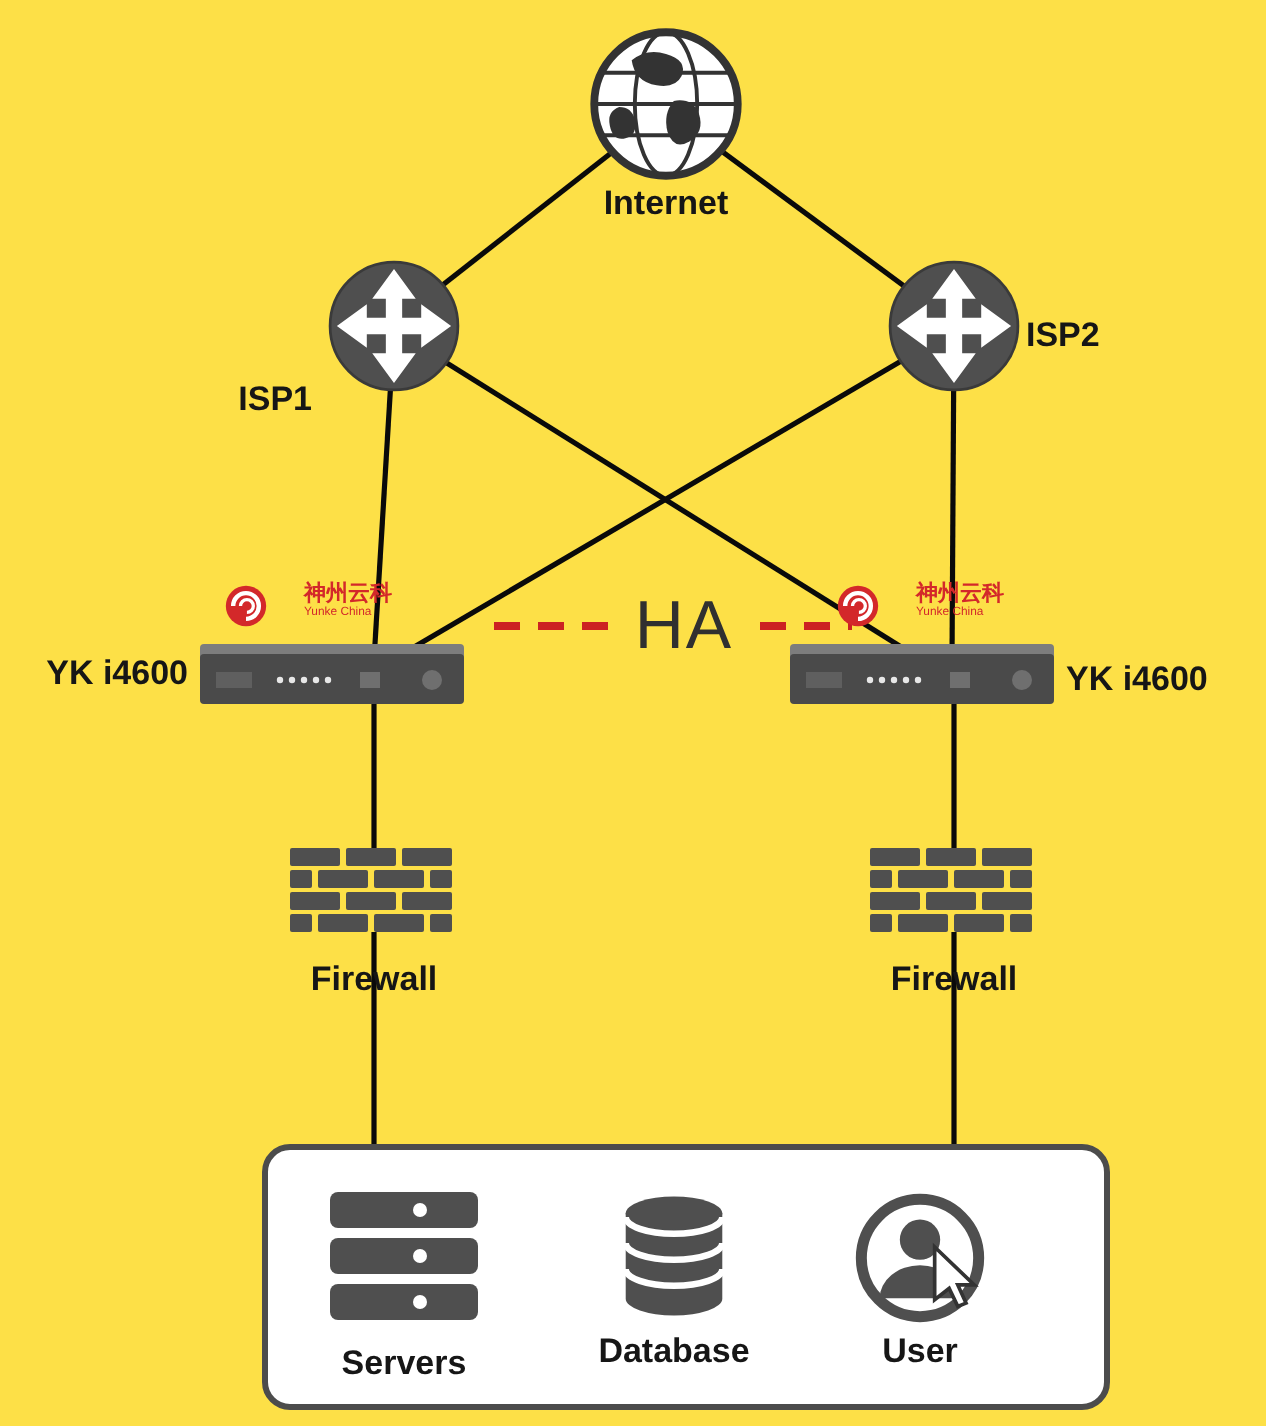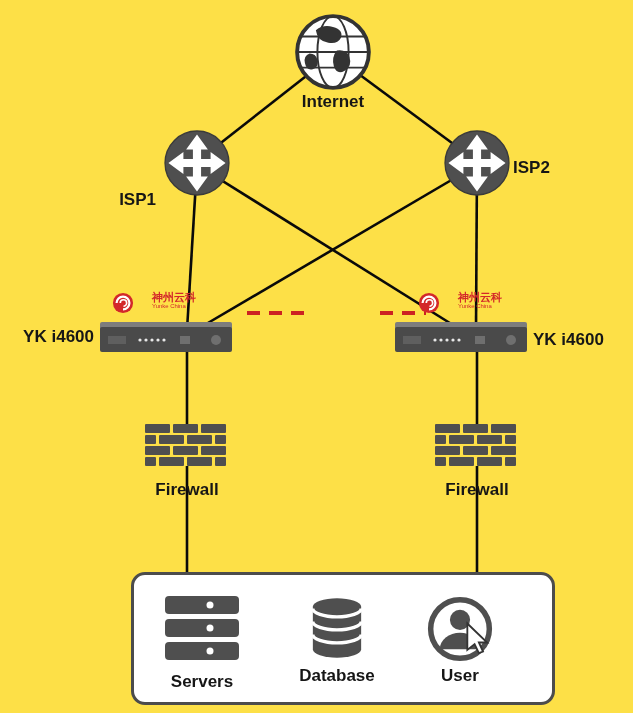--- a/index.html
+++ b/index.html
@@ -83,20 +83,21 @@
     <circle cx="50" cy="50" r="47" fill="#4f4f4f" stroke="#3a3a3a" stroke-width="2"></circle>
     <g fill="#ffffff">
       <polygon points="50,44 70,44 70,34 92,50 70,66 70,56 50,56"></polygon>
       <polygon points="50,44 30,44 30,34 8,50 30,66 30,56 50,56"></polygon>
       <polygon points="44,50 44,30 34,30 50,8 66,30 56,30 56,50"></polygon>
       <polygon points="44,50 44,70 34,70 50,92 66,70 56,70 56,50"></polygon>
     </g>
   </svg>
   <div class="node-label" style="left:513px;top:158px;width:60px;text-align:left;">ISP2</div>
 
+  <div class="ha-label" style="left:310px;top:294px;width:64px;">HA</div>
 
   <div class="logo" style="left:112px;top:292px;">
     <svg width="22" height="22" viewBox="0 0 24 24">
       <circle cx="12" cy="12" r="11" fill="#d3282a"></circle>
       <path d="M5,12 a7,7 0 1 1 7,7" stroke="#ffffff" stroke-width="2.4" fill="none"></path>
       <path d="M9,12 a3.5,3.5 0 1 1 3.5,3.5" stroke="#ffffff" stroke-width="1.8" fill="none"></path>
     </svg>
     <div class="logo-text">
       <div class="logo-cn">神州云科</div>
       <div class="logo-en">Yunke China</div>

